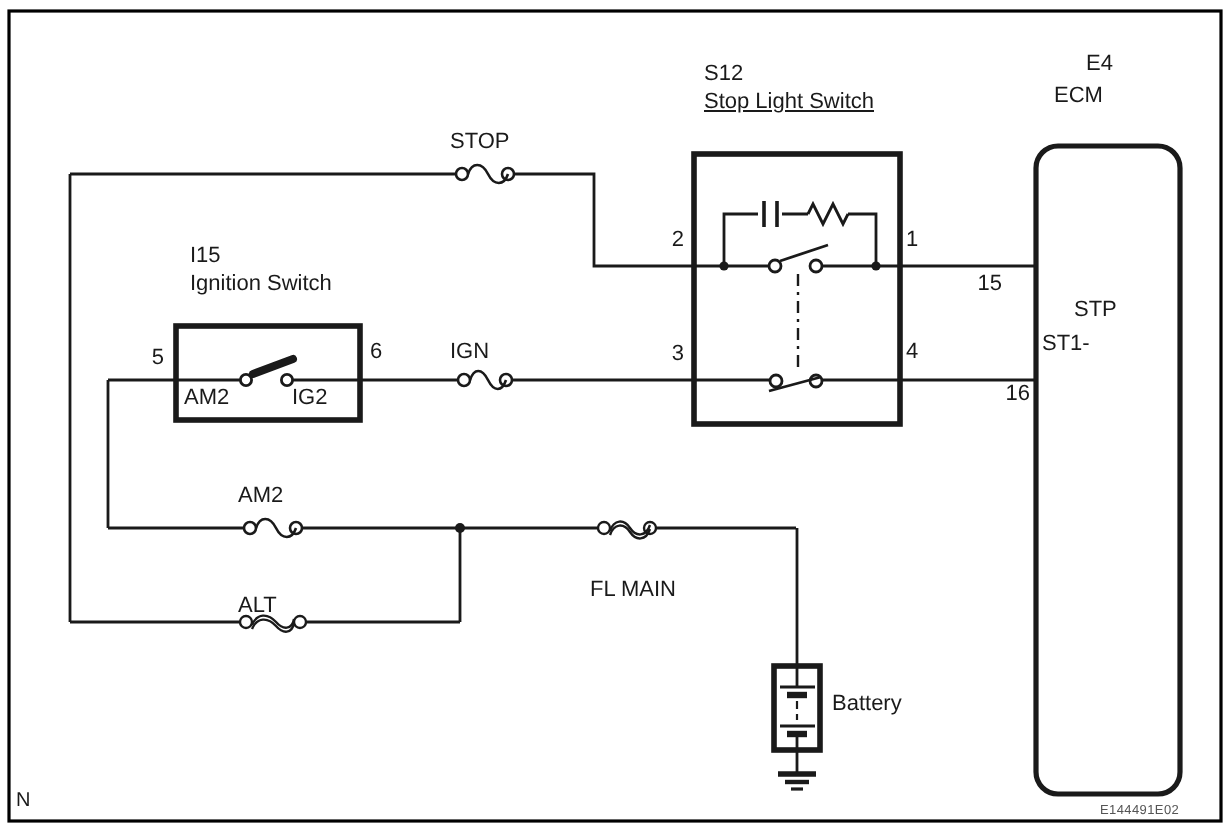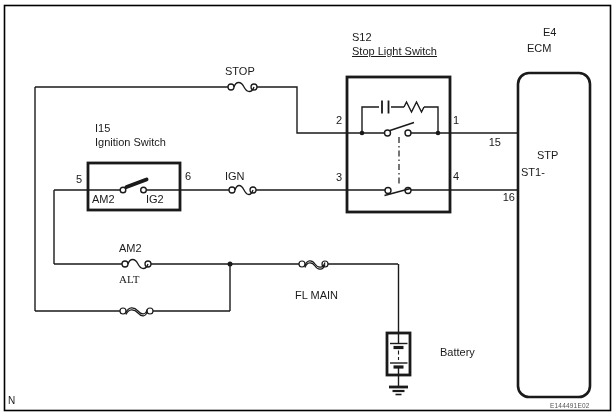--- a/index.html
+++ b/index.html
@@ -130,21 +130,21 @@
       <path d="M392.5,391 H404.5" stroke-width="2.2"></path>
       <path d="M395.5,394.5 H401.5" stroke-width="1.6"></path>
     </g>
 
     <rect x="518" y="73" width="72" height="324" rx="11" ry="11" fill="none" stroke="#1a1a1a" stroke-width="2.6"></rect>
   </svg>
 
   <div class="lbl ctr" style="left:225px;top:65px;width:36px;">STOP</div>
   <div class="lbl ctr" style="left:225px;top:170px;width:36px;">IGN</div>
   <div class="lbl ctr" style="left:119px;top:242px;width:36px;">AM2</div>
-  <div class="lbl ctr" style="left:119px;top:273px;width:36px;font-family:Liberation Serif, serif;">ALT</div>
+  <div class="lbl ctr" style="left:119px;top:297px;width:36px;">ALT</div>
   <div class="lbl ctr" style="left:295px;top:241px;width:58px;margin-top:48px;">FL MAIN</div>
 
   <div class="lbl" style="left:352px;top:31px;">S12</div>
   <div class="lbl" style="left:352px;top:45px;text-decoration:underline;">Stop Light Switch</div>
   <div class="lbl rt" style="left:322px;top:114px;width:20px;">2</div>
   <div class="lbl" style="left:453px;top:114px;">1</div>
   <div class="lbl rt" style="left:322px;top:171px;width:20px;">3</div>
   <div class="lbl" style="left:453px;top:170px;">4</div>
 
   <div class="lbl" style="left:95px;top:122px;">I15</div>
@@ -154,17 +154,17 @@
   <div class="lbl" style="left:92px;top:193px;">AM2</div>
   <div class="lbl" style="left:146px;top:193px;text-align:right;">IG2</div>
 
   <div class="lbl" style="left:527px;top:26px;margin-left:16px;">E4</div>
   <div class="lbl" style="left:527px;top:42px;">ECM</div>
   <div class="lbl rt" style="left:481px;top:136px;width:20px;">15</div>
   <div class="lbl rt" style="left:495px;top:191px;width:20px;">16</div>
   <div class="lbl" style="left:537px;top:125px;margin-top:24px;">STP</div>
   <div class="lbl" style="left:521px;top:166px;">ST1-</div>
 
-  <div class="lbl" style="left:440px;top:346px;text-align:center;">Battery</div>
+  <div class="lbl" style="left:416px;top:346px;text-align:center;">Battery</div>
 
   <div class="lbl small" style="left:8px;top:395px;">N</div>
   <div class="lbl code" style="left:550px;top:400px;">E144491E02</div>
 </div>
 
 </body></html>

